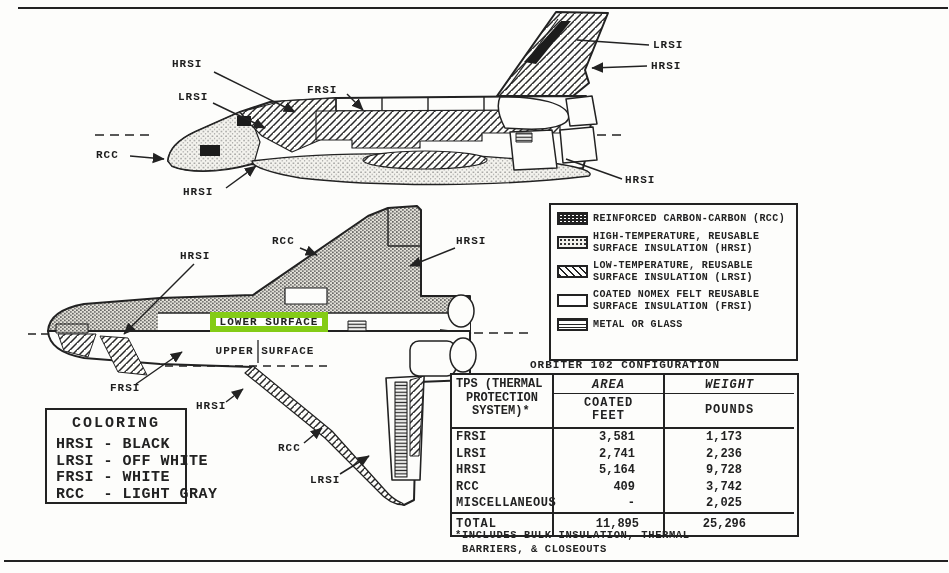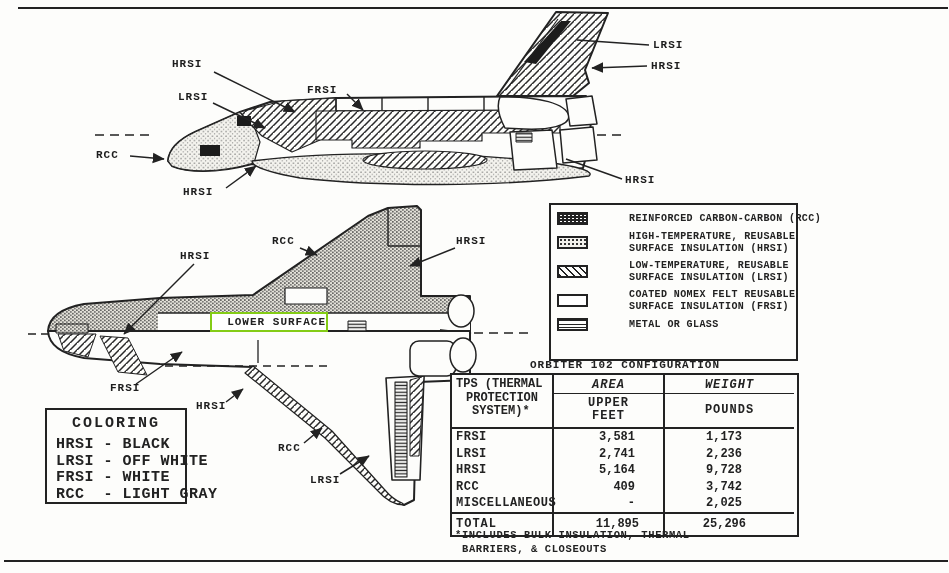--- a/index.html
+++ b/index.html
@@ -9,38 +9,38 @@
     background:#fdfdfb; overflow:hidden;
     font-family:"Liberation Mono","DejaVu Sans Mono",monospace;
     font-weight:bold; color:#222;
   }
   svg.art { position:absolute; left:0; top:0; z-index:1; }
   .lbl {
     position:absolute; z-index:3; font-size:11px; letter-spacing:1px;
     white-space:nowrap; color:#1d1d1d;
   }
   .surf-box {
-    position:absolute; z-index:3; background:#fff; border:2px solid #84cc16;
+    position:absolute; z-index:3; background:#fff; border:6px solid #84cc16;
     font-size:11px; letter-spacing:1px; text-align:center;
-    display:flex; align-items:center; justify-content:flex-end; white-space:nowrap;
+    display:flex; align-items:center; justify-content:center; white-space:nowrap;
   }
   
   .coloring {
     position:absolute; left:45px; top:408px; width:142px; height:96px;
     border:2px solid #222; background:#fdfdfb; z-index:3;
     padding:5px 0 0 9px; font-size:15px;
   }
   .coloring .ttl { text-align:center; letter-spacing:2px; margin-bottom:5px; padding-right:9px; }
   .coloring .row { letter-spacing:0.5px; line-height:16.5px; white-space:pre; }
   
   .legend {
     position:absolute; left:549px; top:203px; width:249px; height:158px;
     border:2px solid #222; background:#fdfdfb; z-index:3; padding:7px 4px 0 6px;
   }
-  .leg-row { display:flex; align-items:center; margin-bottom:6px;gap:36px; }
+  .leg-row { display:flex; align-items:center; margin-bottom:6px; }
   .leg-sw { width:31px; height:13px; border:2px solid #222; flex:0 0 auto; margin-right:5px; }
   .leg-tx { font-size:10px; letter-spacing:0.4px; line-height:11.5px; white-space:nowrap; }
   .sw-rcc { background-color:#222;
     background-image:radial-gradient(#fff 0.8px, transparent 0.9px);
     background-size:4px 3px; }
   .sw-hrsi { background-color:#f2f1ec;
     background-image:radial-gradient(#333 1px, transparent 1.2px);
     background-size:4px 4px; }
   .sw-lrsi { background:repeating-linear-gradient(45deg,#222 0 1.6px,#fdfdfb 1.6px 5px); }
   .sw-frsi { background:#fff; }
@@ -224,20 +224,23 @@
   <div class="lbl" style="left:653px;top:39px">LRSI</div>
   <div class="lbl" style="left:651px;top:60px">HRSI</div>
   <div class="lbl" style="left:625px;top:174px">HRSI</div>
 
   <div class="lbl" style="left:180px;top:250px">HRSI</div>
   <div class="lbl" style="left:272px;top:235px">RCC</div>
   <div class="lbl" style="left:456px;top:235px">HRSI</div>
   <div class="surf-box" style="left:210px;top:312px;width:118px;height:20px">
     <span>LOWER SURFACE</span>
   </div>
+  <div class="surf-box" style="left:204px;top:339px;width:122px;height:23px;border-width:0;background:transparent">
+    <span>UPPER SURFACE</span>
+  </div>
   <div class="lbl" style="left:110px;top:382px">FRSI</div>
   <div class="lbl" style="left:196px;top:400px">HRSI</div>
   <div class="lbl" style="left:278px;top:442px">RCC</div>
   <div class="lbl" style="left:310px;top:474px">LRSI</div>
 
   <div class="coloring">
     <div class="ttl">COLORING</div>
     <div class="row">HRSI - BLACK</div>
     <div class="row">LRSI - OFF WHITE</div>
     <div class="row">FRSI - WHITE</div>
@@ -283,21 +286,21 @@
   <div class="tbl-title">ORBITER 102 CONFIGURATION</div>
   <div class="tbl">
     <div class="tc h-c1">
       <div>TPS (THERMAL</div>
       <div class="l2">PROTECTION</div>
       <div class="l3">SYSTEM)*</div>
     </div>
     <div class="tc h-area">AREA</div>
     <div class="tc h-weight">WEIGHT</div>
     <div class="tc h-sub a">
-      <div>UPPER</div>
+      <div>COATED</div>
       <div>FEET</div>
     </div>
     <div class="tc h-sub" style="padding-top:10px">POUNDS</div>
 
     <div class="tc bdy name">FRSI</div>
     <div class="tc bdy val">3,581</div>
     <div class="tc bdy valw">1,173</div>
 
     <div class="tc bdy name" style="border-top:none">LRSI</div>
     <div class="tc bdy val" style="border-top:none">2,741</div>

